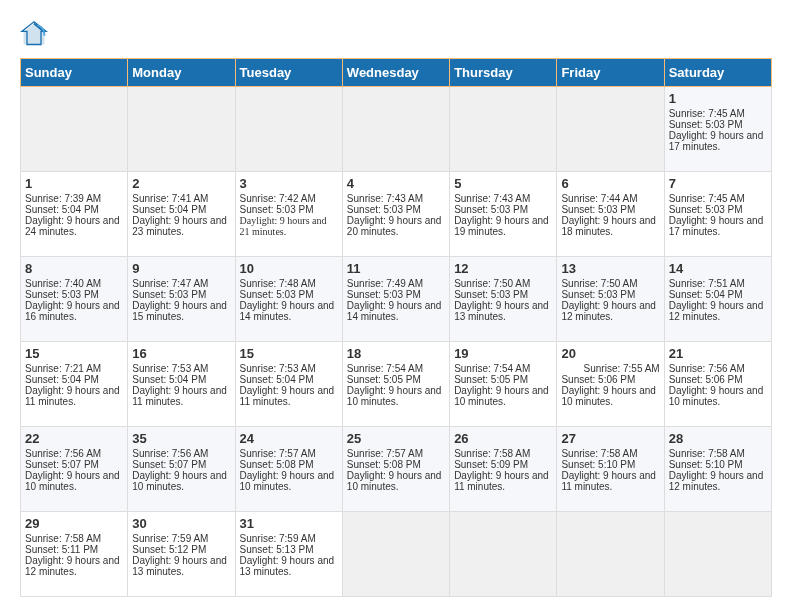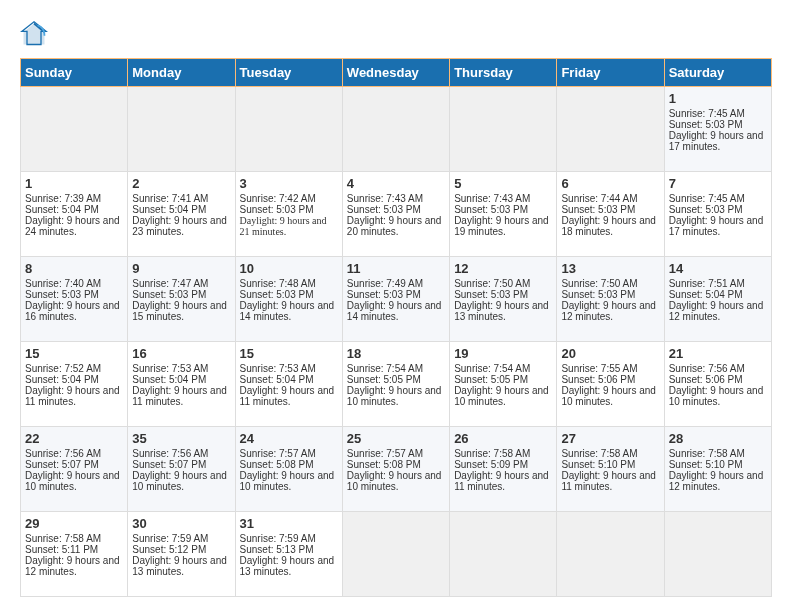--- a/index.html
+++ b/index.html
@@ -219,21 +219,21 @@
         <td>
           <span class="day-number">14</span>
           <span style="display: block;">Sunrise: 7:51 AM</span>
           <span style="display: block;">Sunset: 5:04 PM</span>
           <span style="display: block;">Daylight: 9 hours and 12 minutes.</span>
         </td>
       </tr>
       <tr>
         <td>
           <span class="day-number">15</span>
-          <span style="display: block;">Sunrise: 7:52 AM</span>
+          <span style="display: block;">Sunrise: 7:21 AM</span>
           <span style="display: block;">Sunset: 5:04 PM</span>
           <span style="display: block;">Daylight: 9 hours and 11 minutes.</span>
         </td>
         <td>
           <span class="day-number">16</span>
           <span style="display: block;">Sunrise: 7:53 AM</span>
           <span style="display: block;">Sunset: 5:04 PM</span>
           <span style="display: block;">Daylight: 9 hours and 11 minutes.</span>
         </td>
         <td>
@@ -249,21 +249,21 @@
           <span style="display: block;">Daylight: 9 hours and 10 minutes.</span>
         </td>
         <td>
           <span class="day-number">19</span>
           <span style="display: block;">Sunrise: 7:54 AM</span>
           <span style="display: block;">Sunset: 5:05 PM</span>
           <span style="display: block;">Daylight: 9 hours and 10 minutes.</span>
         </td>
         <td>
           <span class="day-number">20</span>
-          <span style="display: block;">Sunrise: 7:55 AM</span>
+          <span style="display: block; text-align: right;">Sunrise: 7:55 AM</span>
           <span style="display: block;">Sunset: 5:06 PM</span>
           <span style="display: block;">Daylight: 9 hours and 10 minutes.</span>
         </td>
         <td>
           <span class="day-number">21</span>
           <span style="display: block;">Sunrise: 7:56 AM</span>
           <span style="display: block;">Sunset: 5:06 PM</span>
           <span style="display: block;">Daylight: 9 hours and 10 minutes.</span>
         </td>
       </tr>

